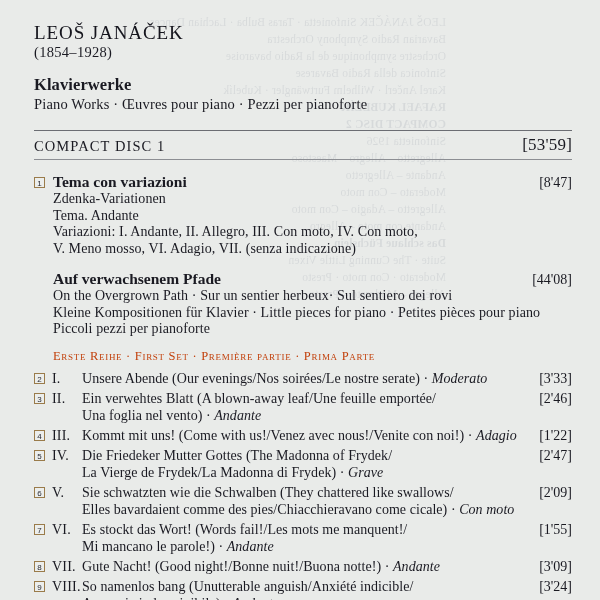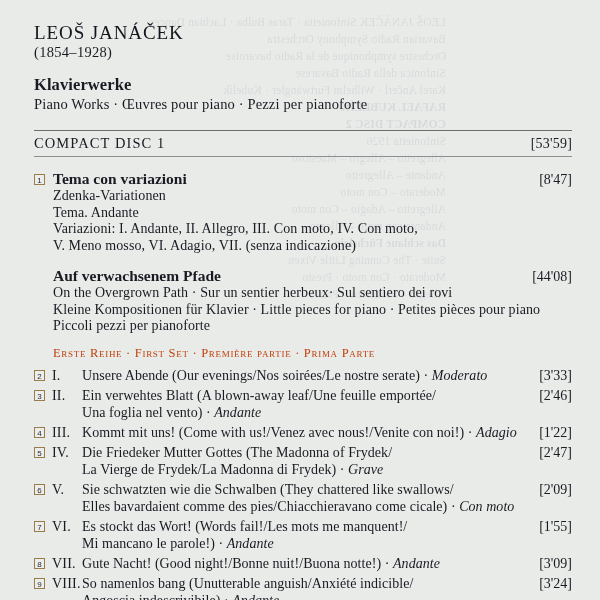--- a/index.html
+++ b/index.html
@@ -78,21 +78,21 @@
     padding: 4px 0 4px 0;
     display: flex;
     justify-content: space-between;
     align-items: flex-end;
   }
   .disc-label {
     font-size: 14.5px;
     letter-spacing: 1.1px;
   }
   .disc-time {
-    font-size: 14px;
+    font-size: 17px;
     letter-spacing: 0.2px;
   }
 
   
   .work {
     position: relative;
     margin-top: 13px;
   }
   .work-head {
     display: flex;

